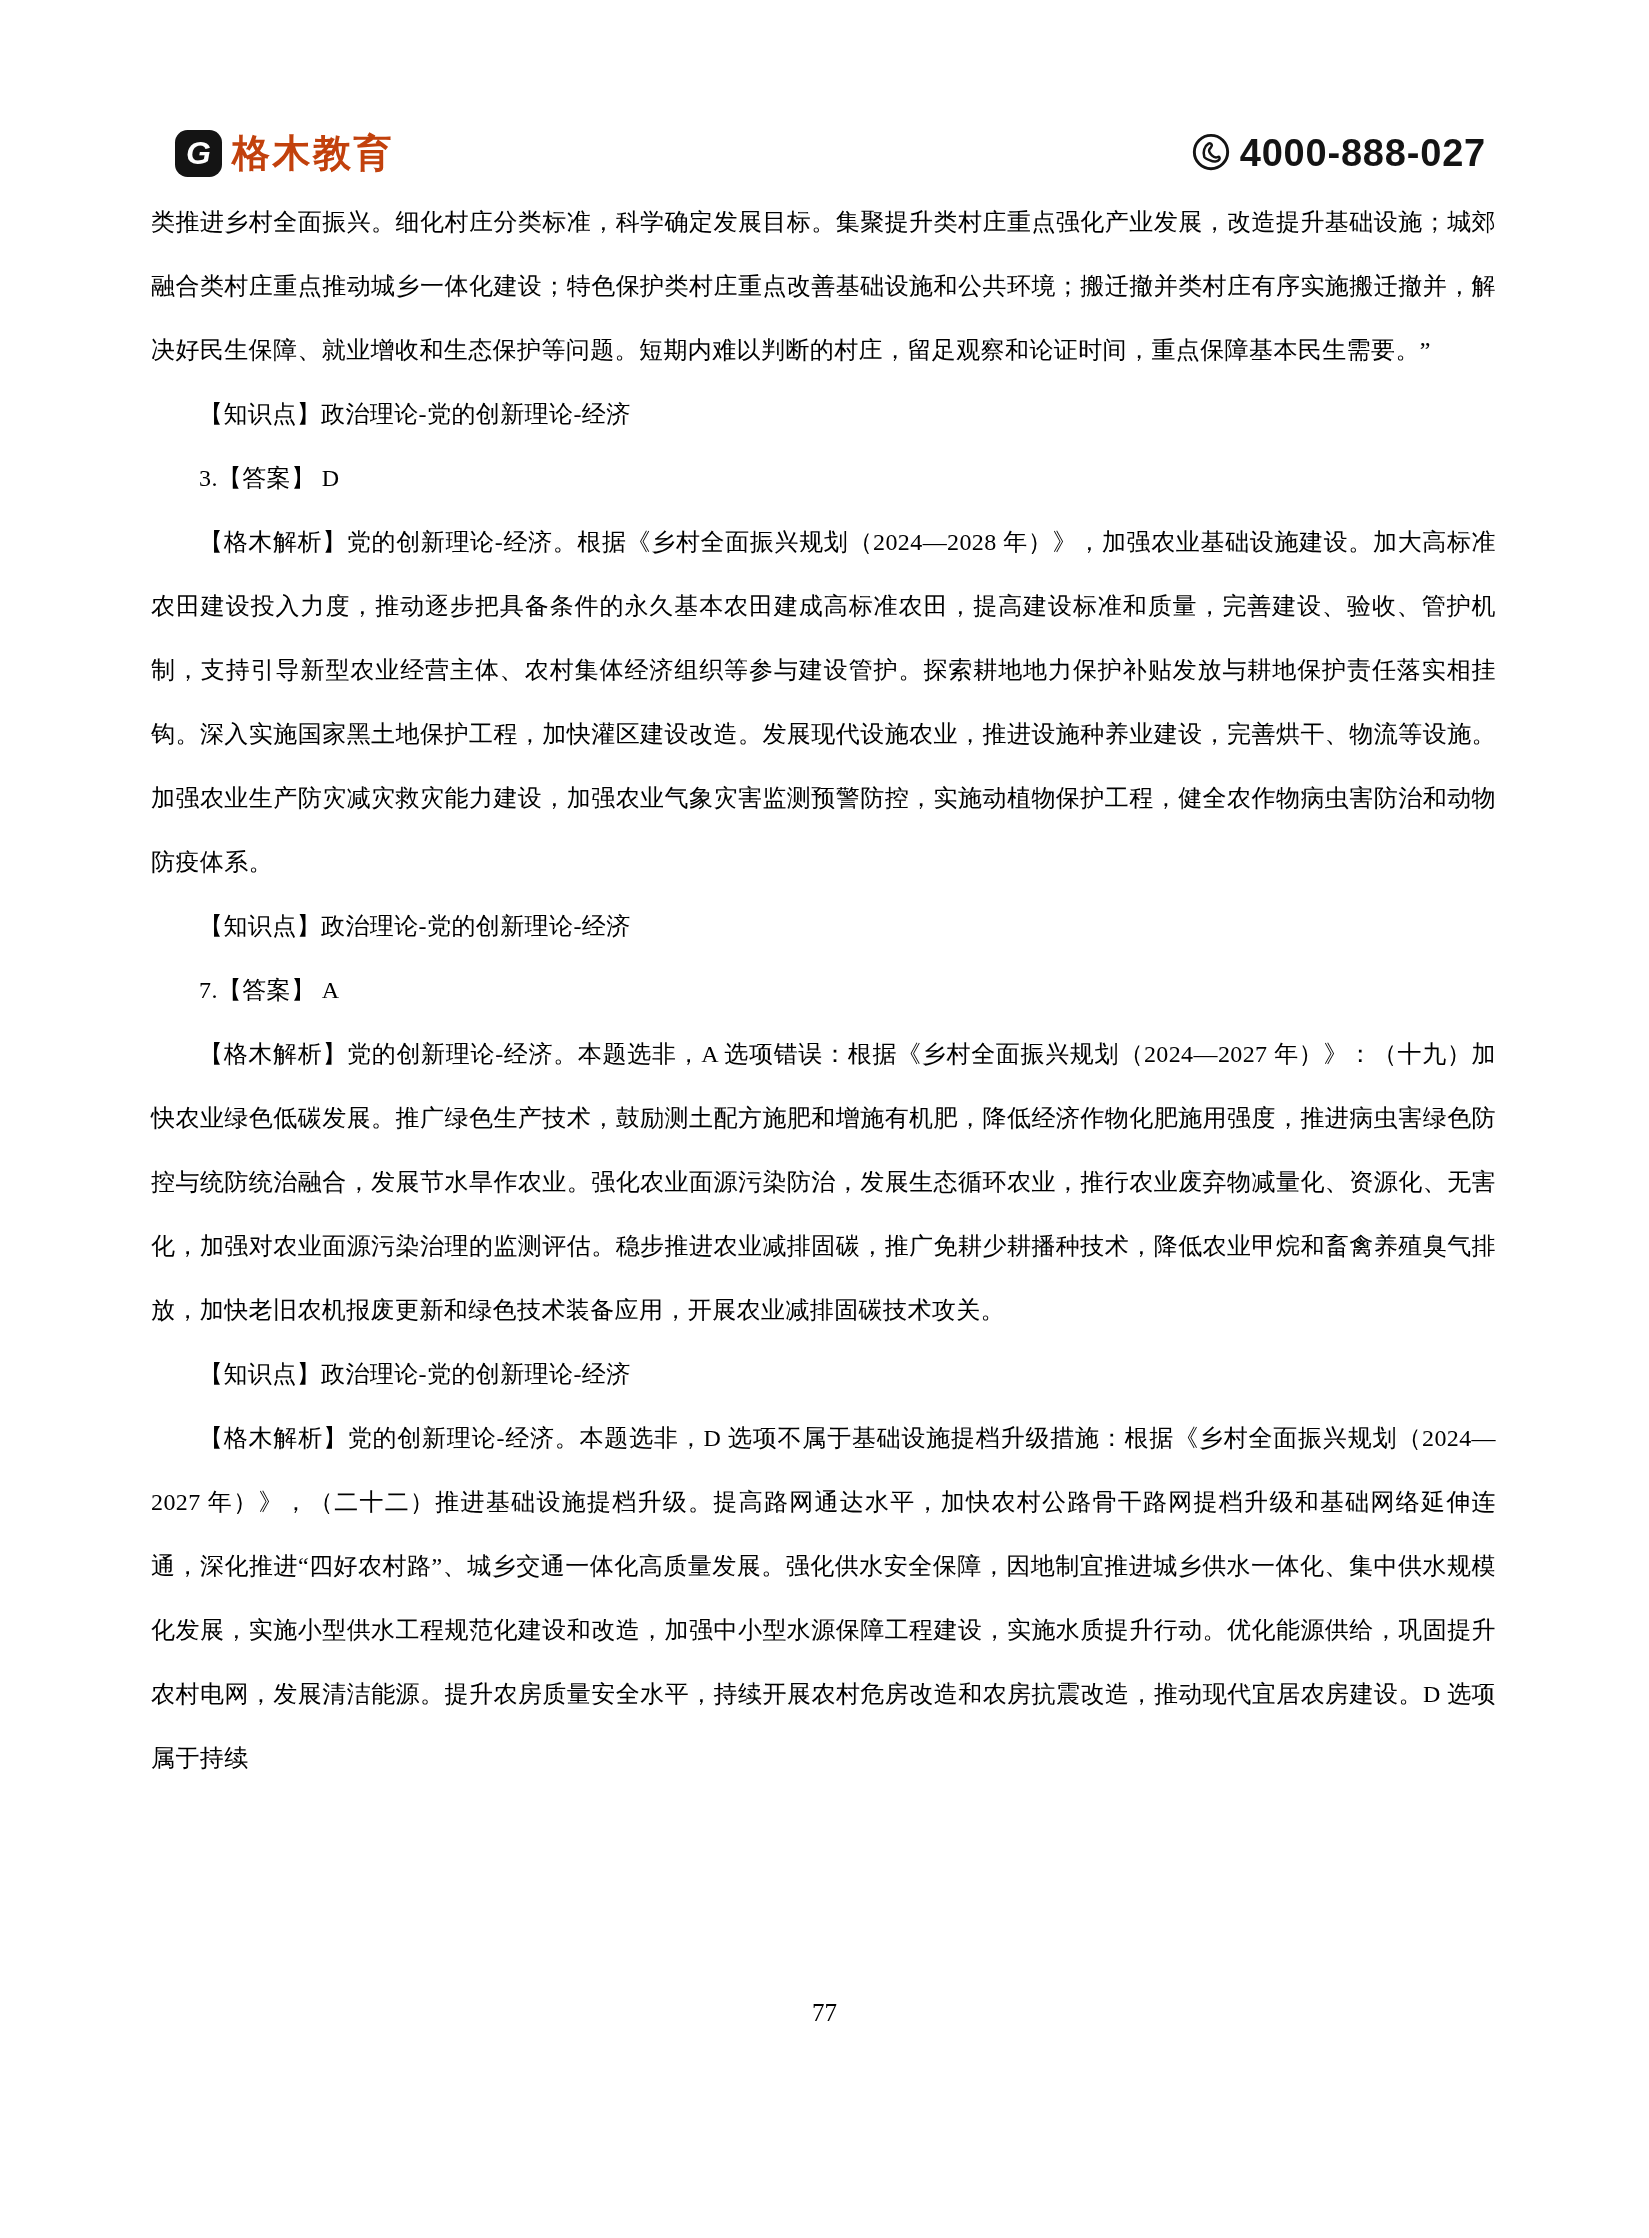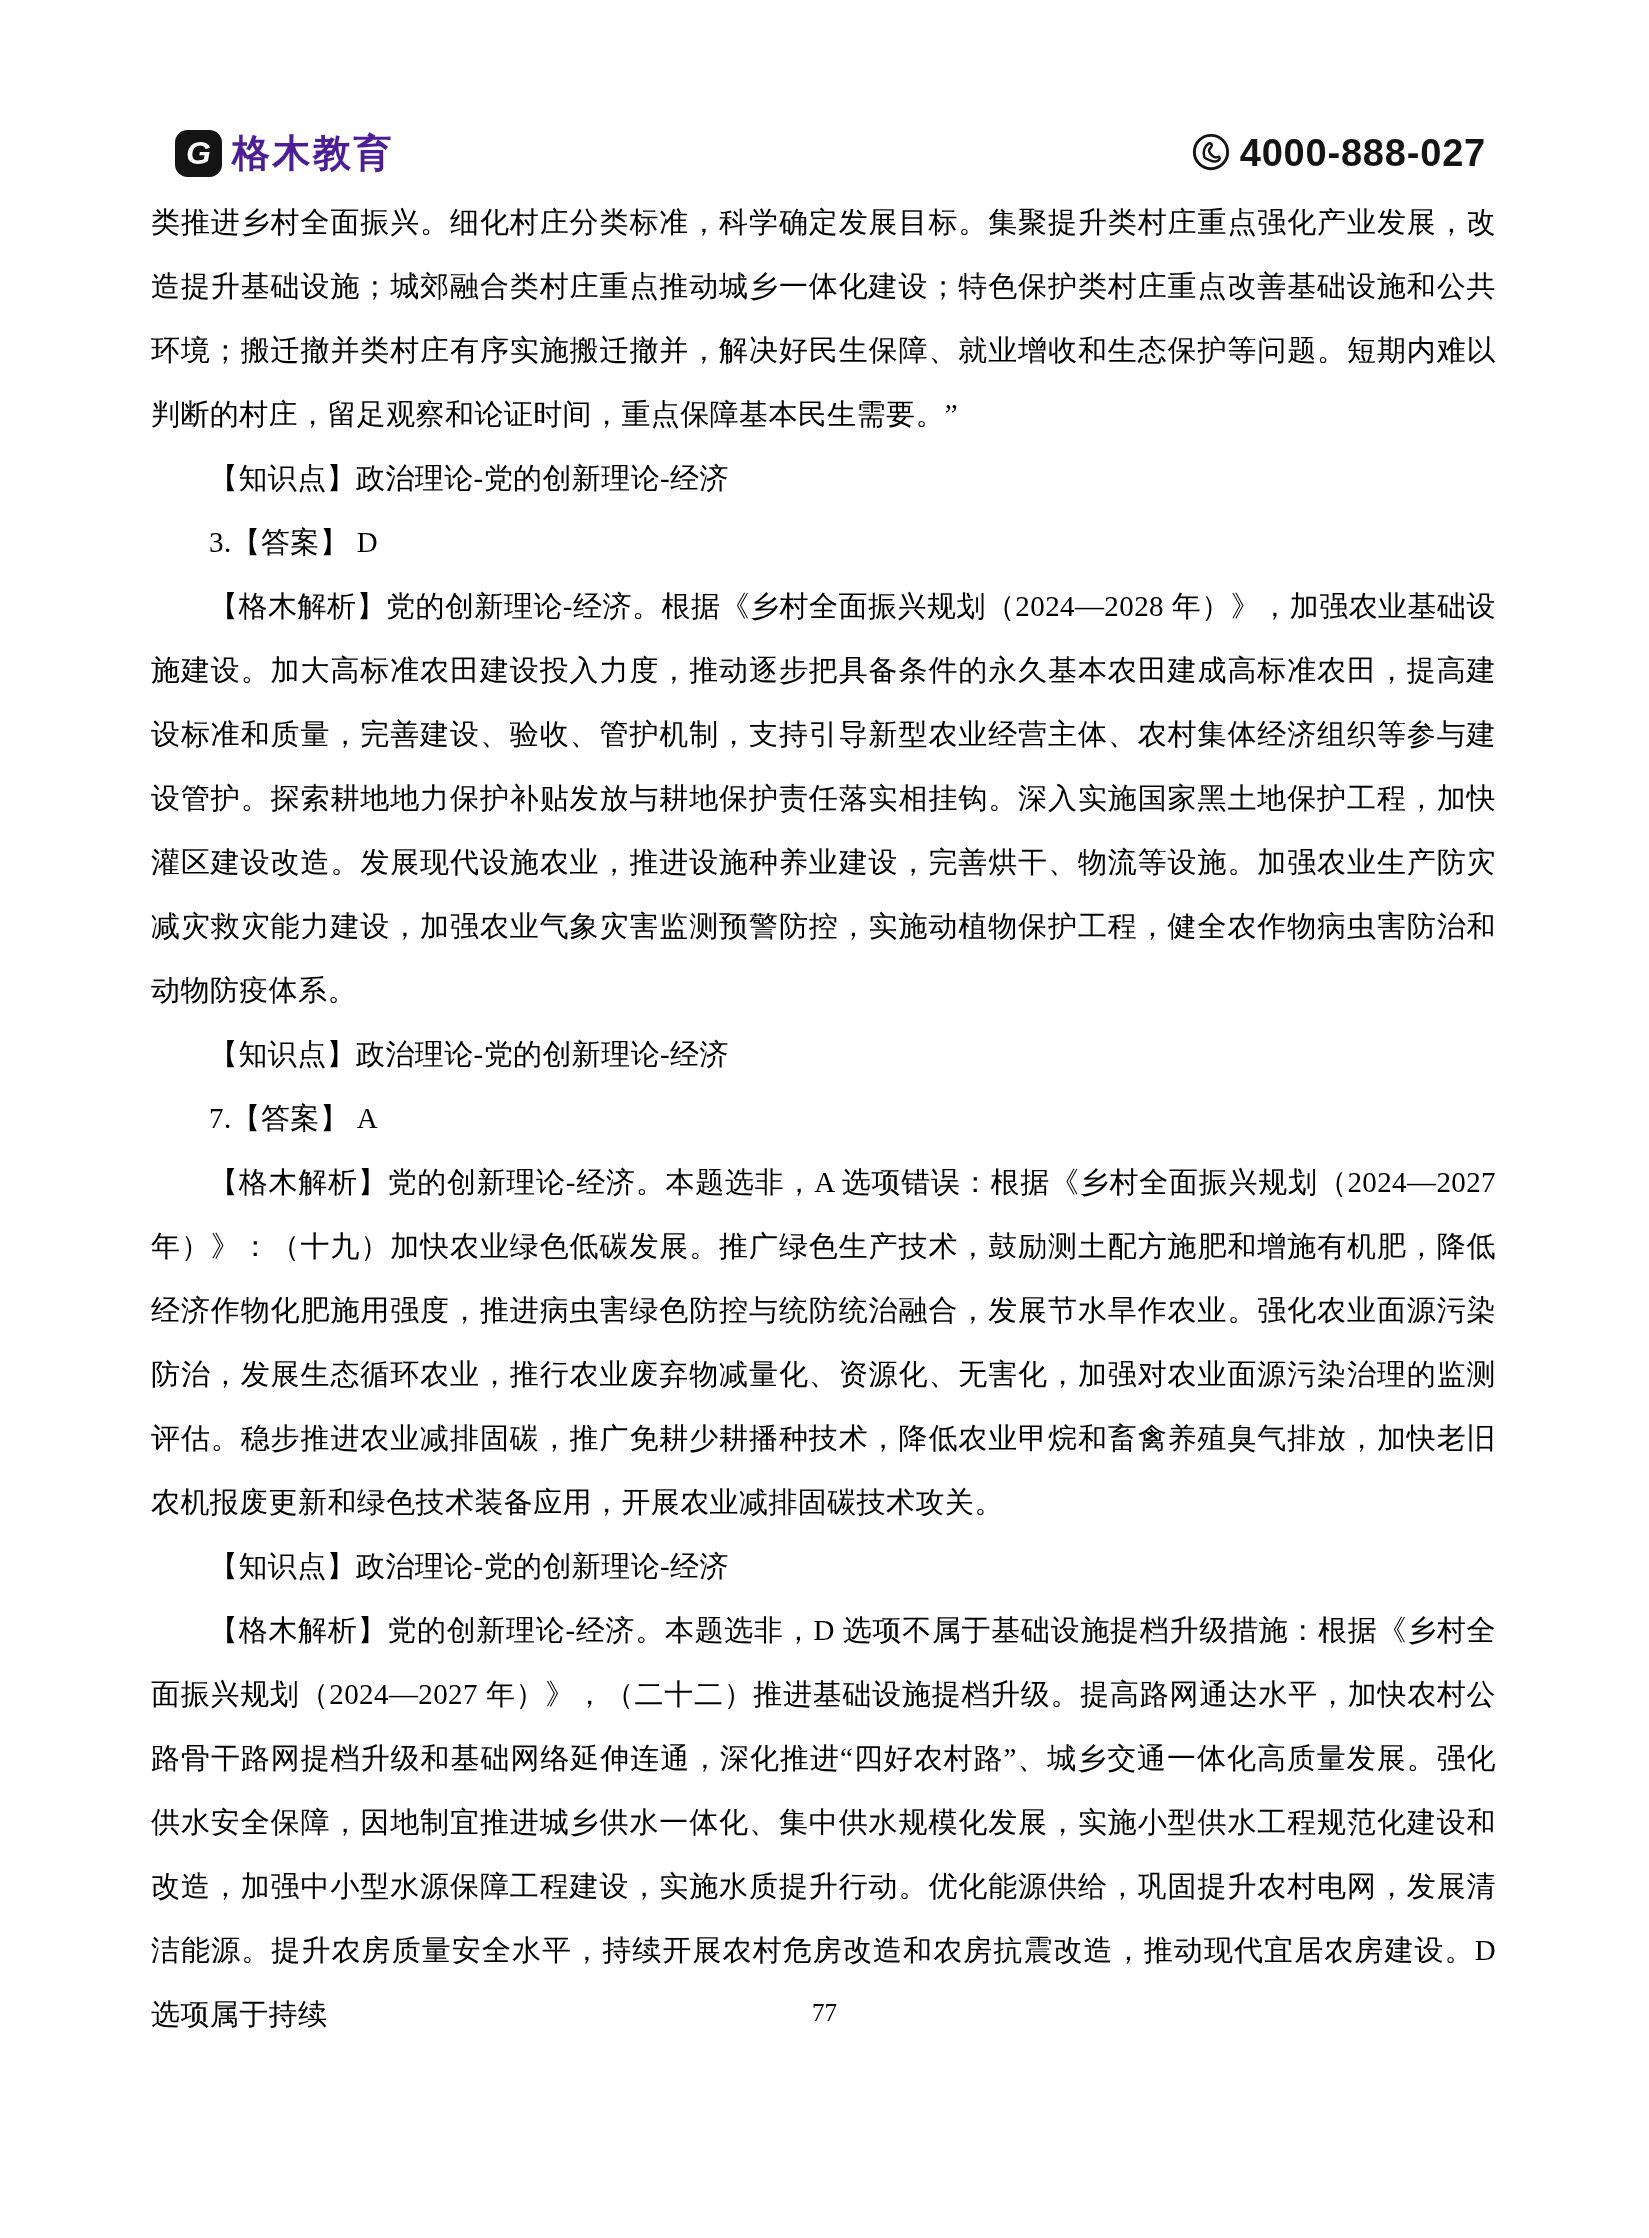--- a/index.html
+++ b/index.html
@@ -39,39 +39,39 @@
     font-style: italic;
     font-size: 32px;
     line-height: 1;
     transform: translateY(-0.8px);
   }
   .brand-text {
     font-family: "Liberation Sans", "DejaVu Sans", sans-serif;
     font-weight: 700;
     font-size: 38px;
     letter-spacing: 2.5px;
-    color: #4c1d95;
+    color: #c2410c;
   }
   .phone { display: flex; align-items: flex-start; gap: 8.3px; }
   .phone-icon svg { display: block; }
   .phone-number {
     font-family: "Liberation Sans", "DejaVu Sans", sans-serif;
     font-weight: 700;
     font-size: 38px;
     letter-spacing: 0.8px;
     color: #141414;
   }
 
   
   .content {
     position: absolute;
     top: 190px;
     left: 151px;
     width: 1345px;
-    font-size: 29px;
+    font-size: 24px;
     line-height: 64px;
     text-align: justify;
     letter-spacing: 0.4px;
   }
   .content p { text-align: justify; }
   .content p.indent { text-indent: 2em; }
 
   
   .footer {
     position: absolute;

